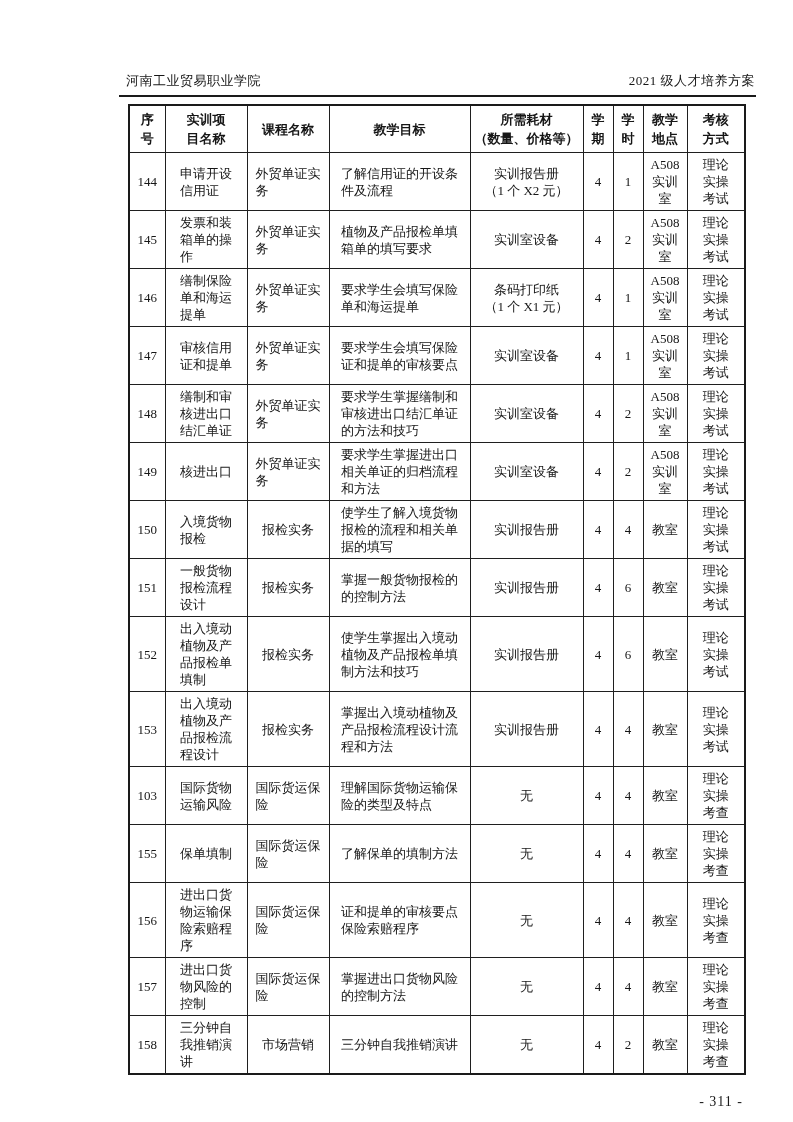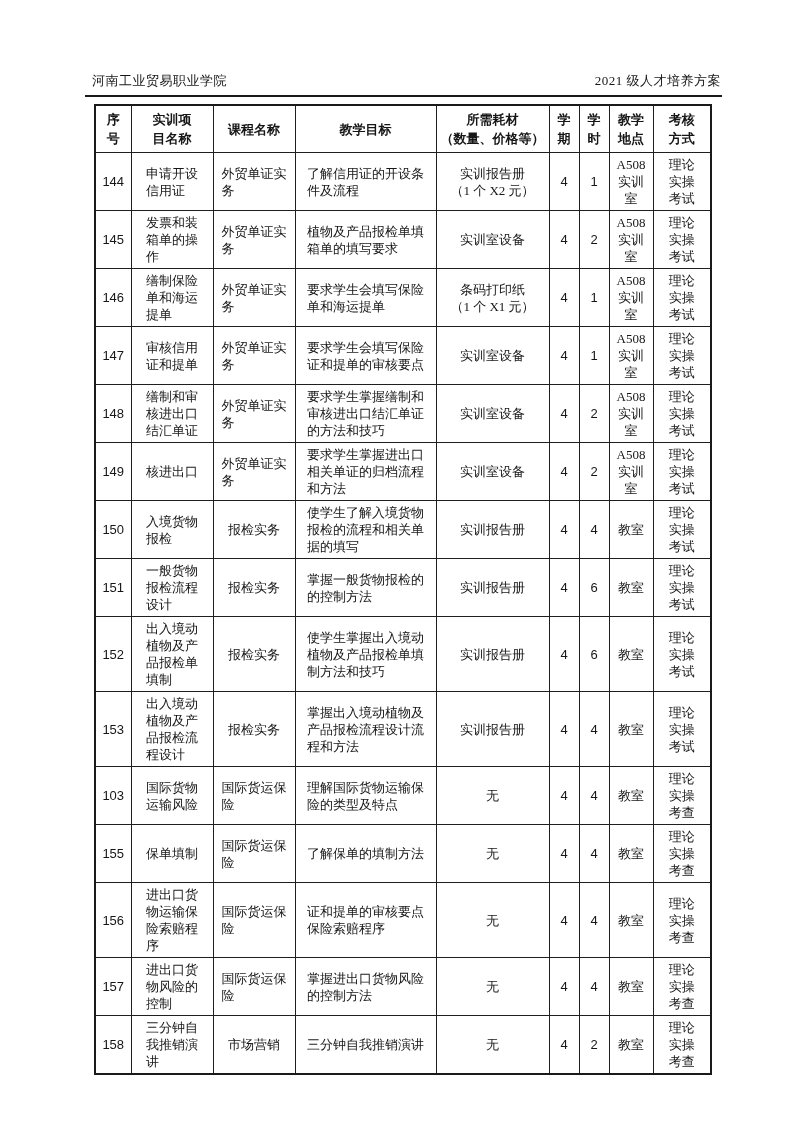--- a/index.html
+++ b/index.html
@@ -4,21 +4,21 @@
 <style>
   html,body{margin:0;padding:0;}
   body{
     width:793px;height:1122px;
     background:#ffffff;
     font-family:"Liberation Serif","DejaVu Serif",serif;
     color:#161616;
     overflow:hidden;
   }
   .page{padding-top:72px;}
-  .content{margin-left:85px;width:637px;}
+  .content{margin-left:119px;width:637px;}
   .page-header{
     display:flex;justify-content:space-between;align-items:flex-end;
     font-size:13px;letter-spacing:0.5px;
     padding:0 1px 5px 7px;
     border-bottom:2px solid #1a1a1a;
   }
   table.training{
     border-collapse:collapse;table-layout:fixed;
     width:616px;margin:7px 0 0 9px;
     font-size:13px;
@@ -30,21 +30,21 @@
     padding:3px 2px;
     white-space:pre-line;
     overflow:hidden;
   }
   th{font-weight:bold;line-height:19px;padding:4px 1px;}
   td{line-height:17px;}
   td .cell-text{display:inline-block;}
   td.col-project .cell-text,
   td.col-course .cell-text,
   td.col-objective .cell-text{text-align:left;}
-  td.col-index,td.col-semester,td.col-hours{font-family:Liberation Sans, sans-serif;}
+  td.col-index,td.col-semester,td.col-hours{font-family:Liberation Serif, serif;}
   .page-footer{
     margin-top:19px;
     text-align:right;
     padding-right:13px;
     font-size:14px;
     letter-spacing:1px;
     color:#1a1a1a;
   }
 </style>
 </head>
@@ -349,15 +349,18 @@
             <td class="col-semester"><span class="cell-text">4</span></td>
             <td class="col-hours"><span class="cell-text">2</span></td>
             <td class="col-location"><span class="cell-text">教室</span></td>
             <td class="col-assessment"><span class="cell-text">理论
 实操
 考查</span></td>
           </tr>
         </tbody>
     </table>
 
+    <div class="page-footer">
+      <span>- 311 -</span>
+    </div>
 
   </div>
 </div>
 
 </body></html>

